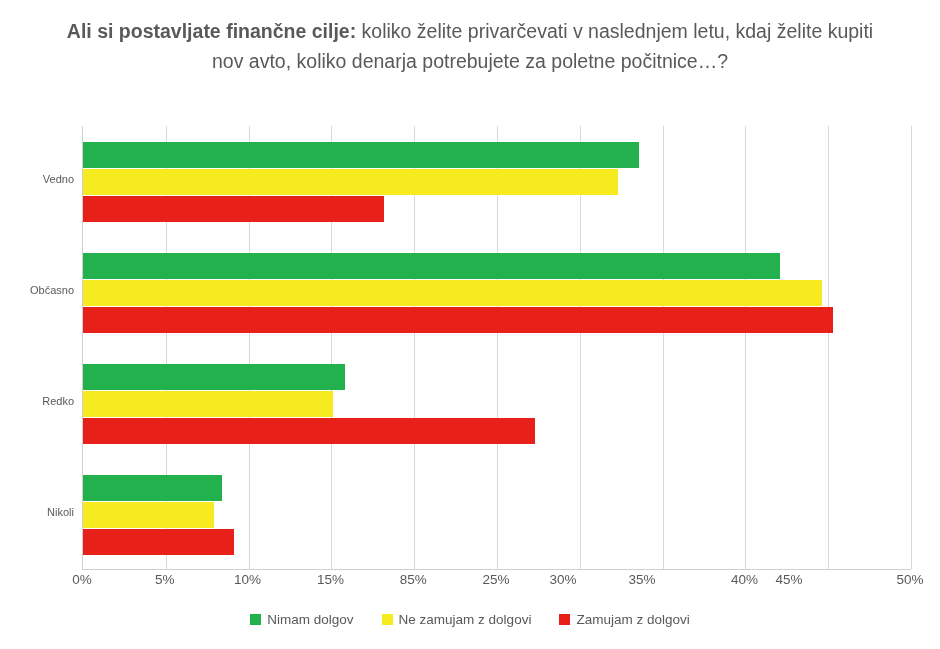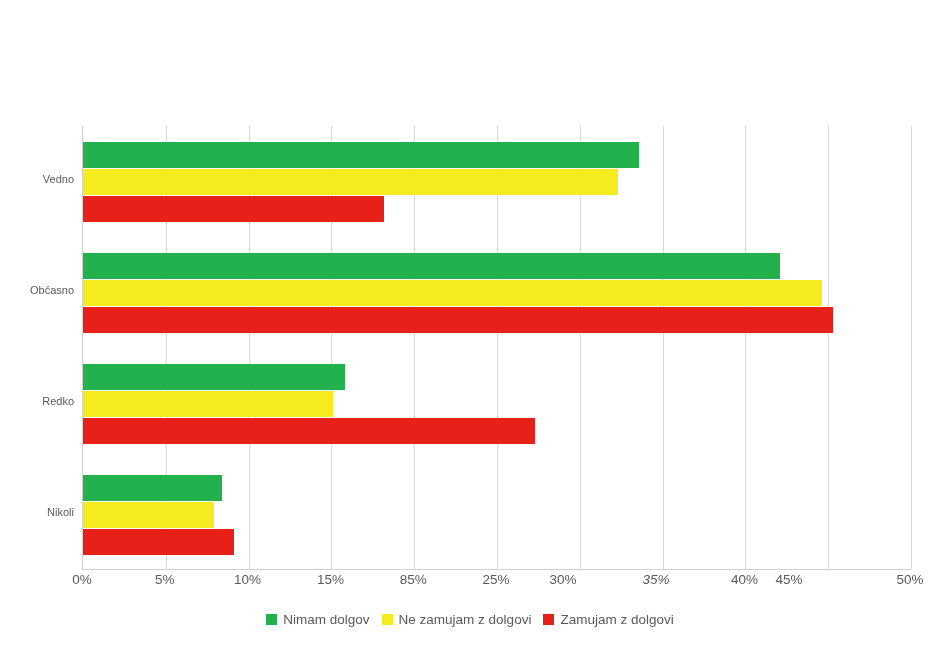--- a/index.html
+++ b/index.html
@@ -112,41 +112,44 @@
 
   
   .legend {
     position: absolute;
     left: 0;
     top: 612px;
     width: 940px;
     display: flex;
     justify-content: center;
     align-items: center;
-    gap: 12px;
+    gap: 28px;
   }
   .legend-item {
     display: flex;
     align-items: center;
     gap: 6px;
     font-size: 13.5px;
     color: #595959;
     white-space: nowrap;
   }
   .legend-swatch {
     width: 11px;
     height: 11px;
     display: inline-block;
   }
 </style>
 </head>
 <body>
 
 <div id="chart-root">
 
+  <div class="chart-title">
+    <span class="bold">Ali si postavljate finančne cilje:</span><span> koliko želite privarčevati v naslednjem letu, kdaj želite kupiti nov avto, koliko denarja potrebujete za poletne počitnice…?</span>
+  </div>
 
   <div class="ylabels-wrap">
       <div class="ylabel" style="top: 46.5px;">Vedno</div>
       <div class="ylabel" style="top: 157.5px;">Občasno</div>
       <div class="ylabel" style="top: 268.5px;">Redko</div>
       <div class="ylabel" style="top: 379.5px;">Nikoli</div>
     </div>
 
   <div class="plot-area">
       <div class="gridline" style="left: 82.8px;"></div>
@@ -206,21 +209,21 @@
     </div>
 
   <div class="xlabels-wrap">
       <div class="xlabel" style="left: 0px;">0%</div>
       <div class="xlabel" style="left: 82.8px;">5%</div>
       <div class="xlabel" style="left: 165.6px;">10%</div>
       <div class="xlabel" style="left: 248.4px;">15%</div>
       <div class="xlabel" style="left: 331.2px;">85%</div>
       <div class="xlabel" style="left: 414px;">25%</div>
       <div class="xlabel" style="left: 481px;">30%</div>
-      <div class="xlabel" style="left: 574px; font-style: italic;">35%</div>
+      <div class="xlabel" style="left: 560px;">35%</div>
       <div class="xlabel" style="left: 662.4px;">40%</div>
       <div class="xlabel" style="left: 707px;">45%</div>
       <div class="xlabel" style="left: 828px;">50%</div>
     </div>
 
   <div class="legend">
       <div class="legend-item">
         <span class="legend-swatch" style="background: rgb(34, 177, 76);"></span>
         <span>Nimam dolgov</span>
       </div>

